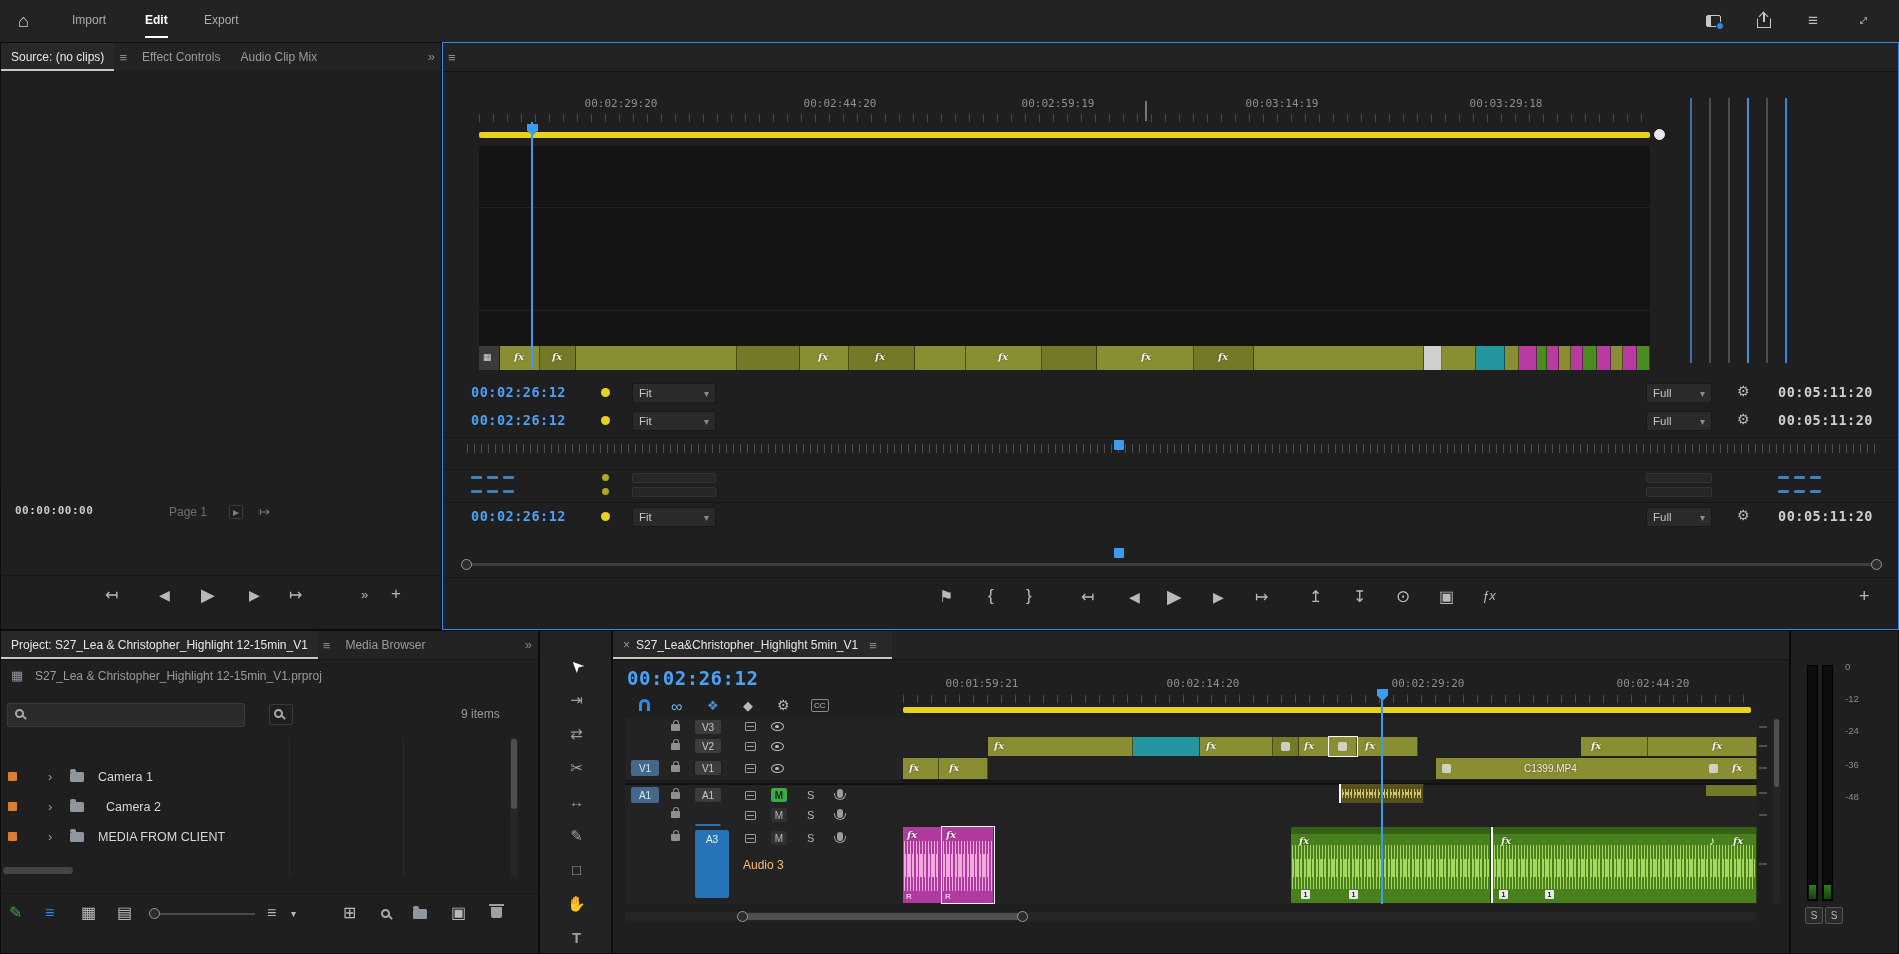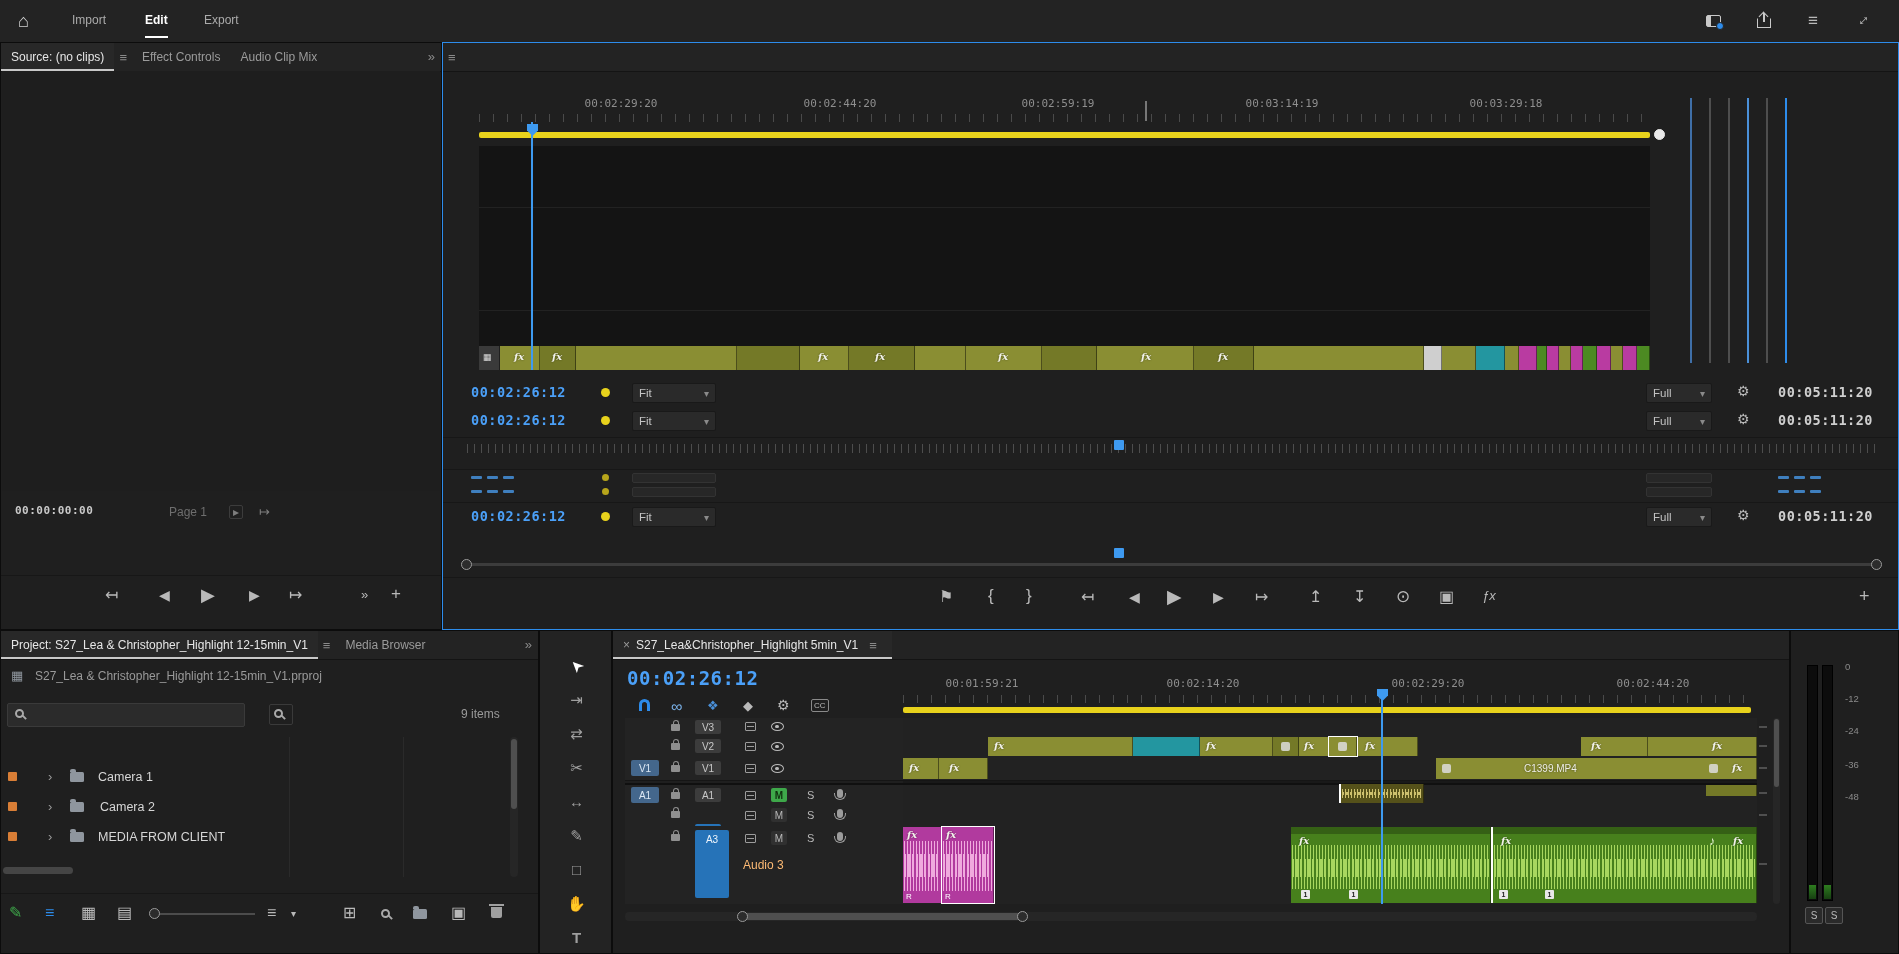--- a/index.html
+++ b/index.html
@@ -323,21 +323,21 @@
     <div class="abs" style="left:1px;top:131px;width:508px;height:30px">
       <span class="abs" style="left:6px;top:10px;width:9px;height:9px;background:#d97e36;border-radius:1px"></span>
       <span class="abs" style="left:46px;top:7px;color:#9a9a9a;font-size:13px">›</span>
       <span class="i-folder" style="left:68px;top:10px"></span>
       <span class="abs" style="left:96px;top:8px;color:#d6d6d6;font-size:12.5px">Camera 1</span>
     </div>
     <div class="abs" style="left:1px;top:161px;width:508px;height:30px">
       <span class="abs" style="left:6px;top:10px;width:9px;height:9px;background:#d97e36;border-radius:1px"></span>
       <span class="abs" style="left:46px;top:7px;color:#9a9a9a;font-size:13px">›</span>
       <span class="i-folder" style="left:68px;top:10px"></span>
-      <span class="abs" style="left:98px;top:8px;color:#d6d6d6;font-size:12.5px">Camera 2</span>
+      <span class="abs" style="left:104px;top:8px;color:#d6d6d6;font-size:12.5px">Camera 2</span>
     </div>
     <div class="abs" style="left:1px;top:191px;width:508px;height:30px">
       <span class="abs" style="left:6px;top:10px;width:9px;height:9px;background:#d97e36;border-radius:1px"></span>
       <span class="abs" style="left:46px;top:7px;color:#9a9a9a;font-size:13px">›</span>
       <span class="i-folder" style="left:68px;top:10px"></span>
       <span class="abs" style="left:96px;top:8px;color:#d6d6d6;font-size:12.5px">MEDIA FROM CLIENT</span>
     </div>
 
     <div class="sbtrack" style="left:509px;top:106px;width:8px;height:140px"></div>
     <div class="sbthumb" style="left:510px;top:108px;width:6px;height:70px"></div>

